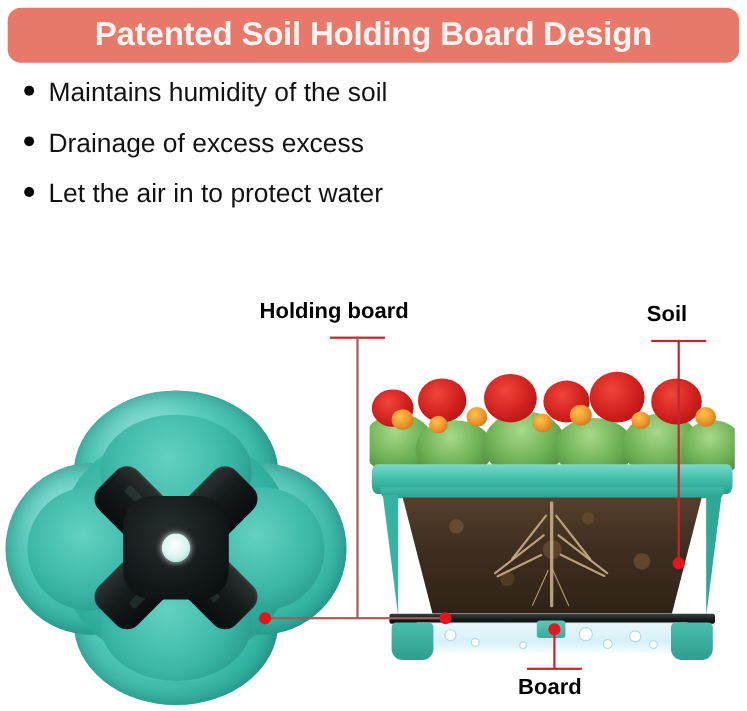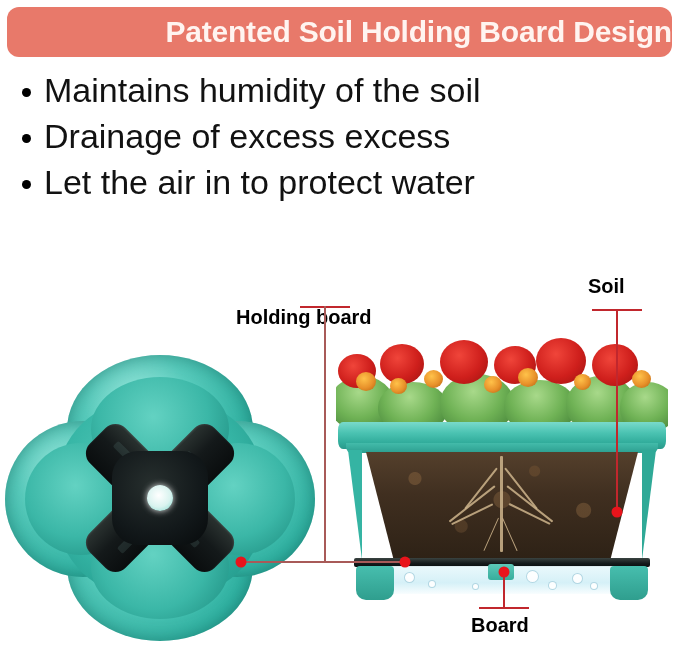--- a/index.html
+++ b/index.html
@@ -25,21 +25,21 @@
     position: absolute;
     left: 7px;
     top: 7px;
     width: 665px;
     height: 50px;
     background: #E8796A;
     border-radius: 12px;
     box-sizing: border-box;
     display: flex;
     align-items: center;
-    justify-content: flex-end;
+    justify-content: center;
   }
   .banner-title {
     color: #FFF4F0;
     font-size: 30px;
     font-weight: bold;
     letter-spacing: -0.2px;
     line-height: 1;
     white-space: nowrap;
   }
 
@@ -59,35 +59,35 @@
     width: 9px;
     height: 9px;
     border-radius: 50%;
     background: #000000;
     flex: 0 0 auto;
     margin-right: 13px;
     position: relative;
     top: -5px;
   }
   .bullet-text {
-    font-size: 34px;
+    font-size: 24px;
     color: #121212;
     line-height: 1.1;
     white-space: nowrap;
   }
 
   
   .callout-label {
     position: absolute;
     font-size: 20px;
     font-weight: bold;
     color: #000000;
     white-space: nowrap;
   }
-  .lbl-holding { left: 236px; top: 272px; margin-top: 34px; }
+  .lbl-holding { left: 236px; top: 272px; }
   .lbl-soil    { left: 588px; top: 275px; }
   .lbl-water   { left: 471px; top: 614px; }
 
   
   .lead {
     position: absolute;
     background: #C1272D;
   }
   .lead-h { height: 1.6px; }
   .lead-v { width: 1.6px; }

